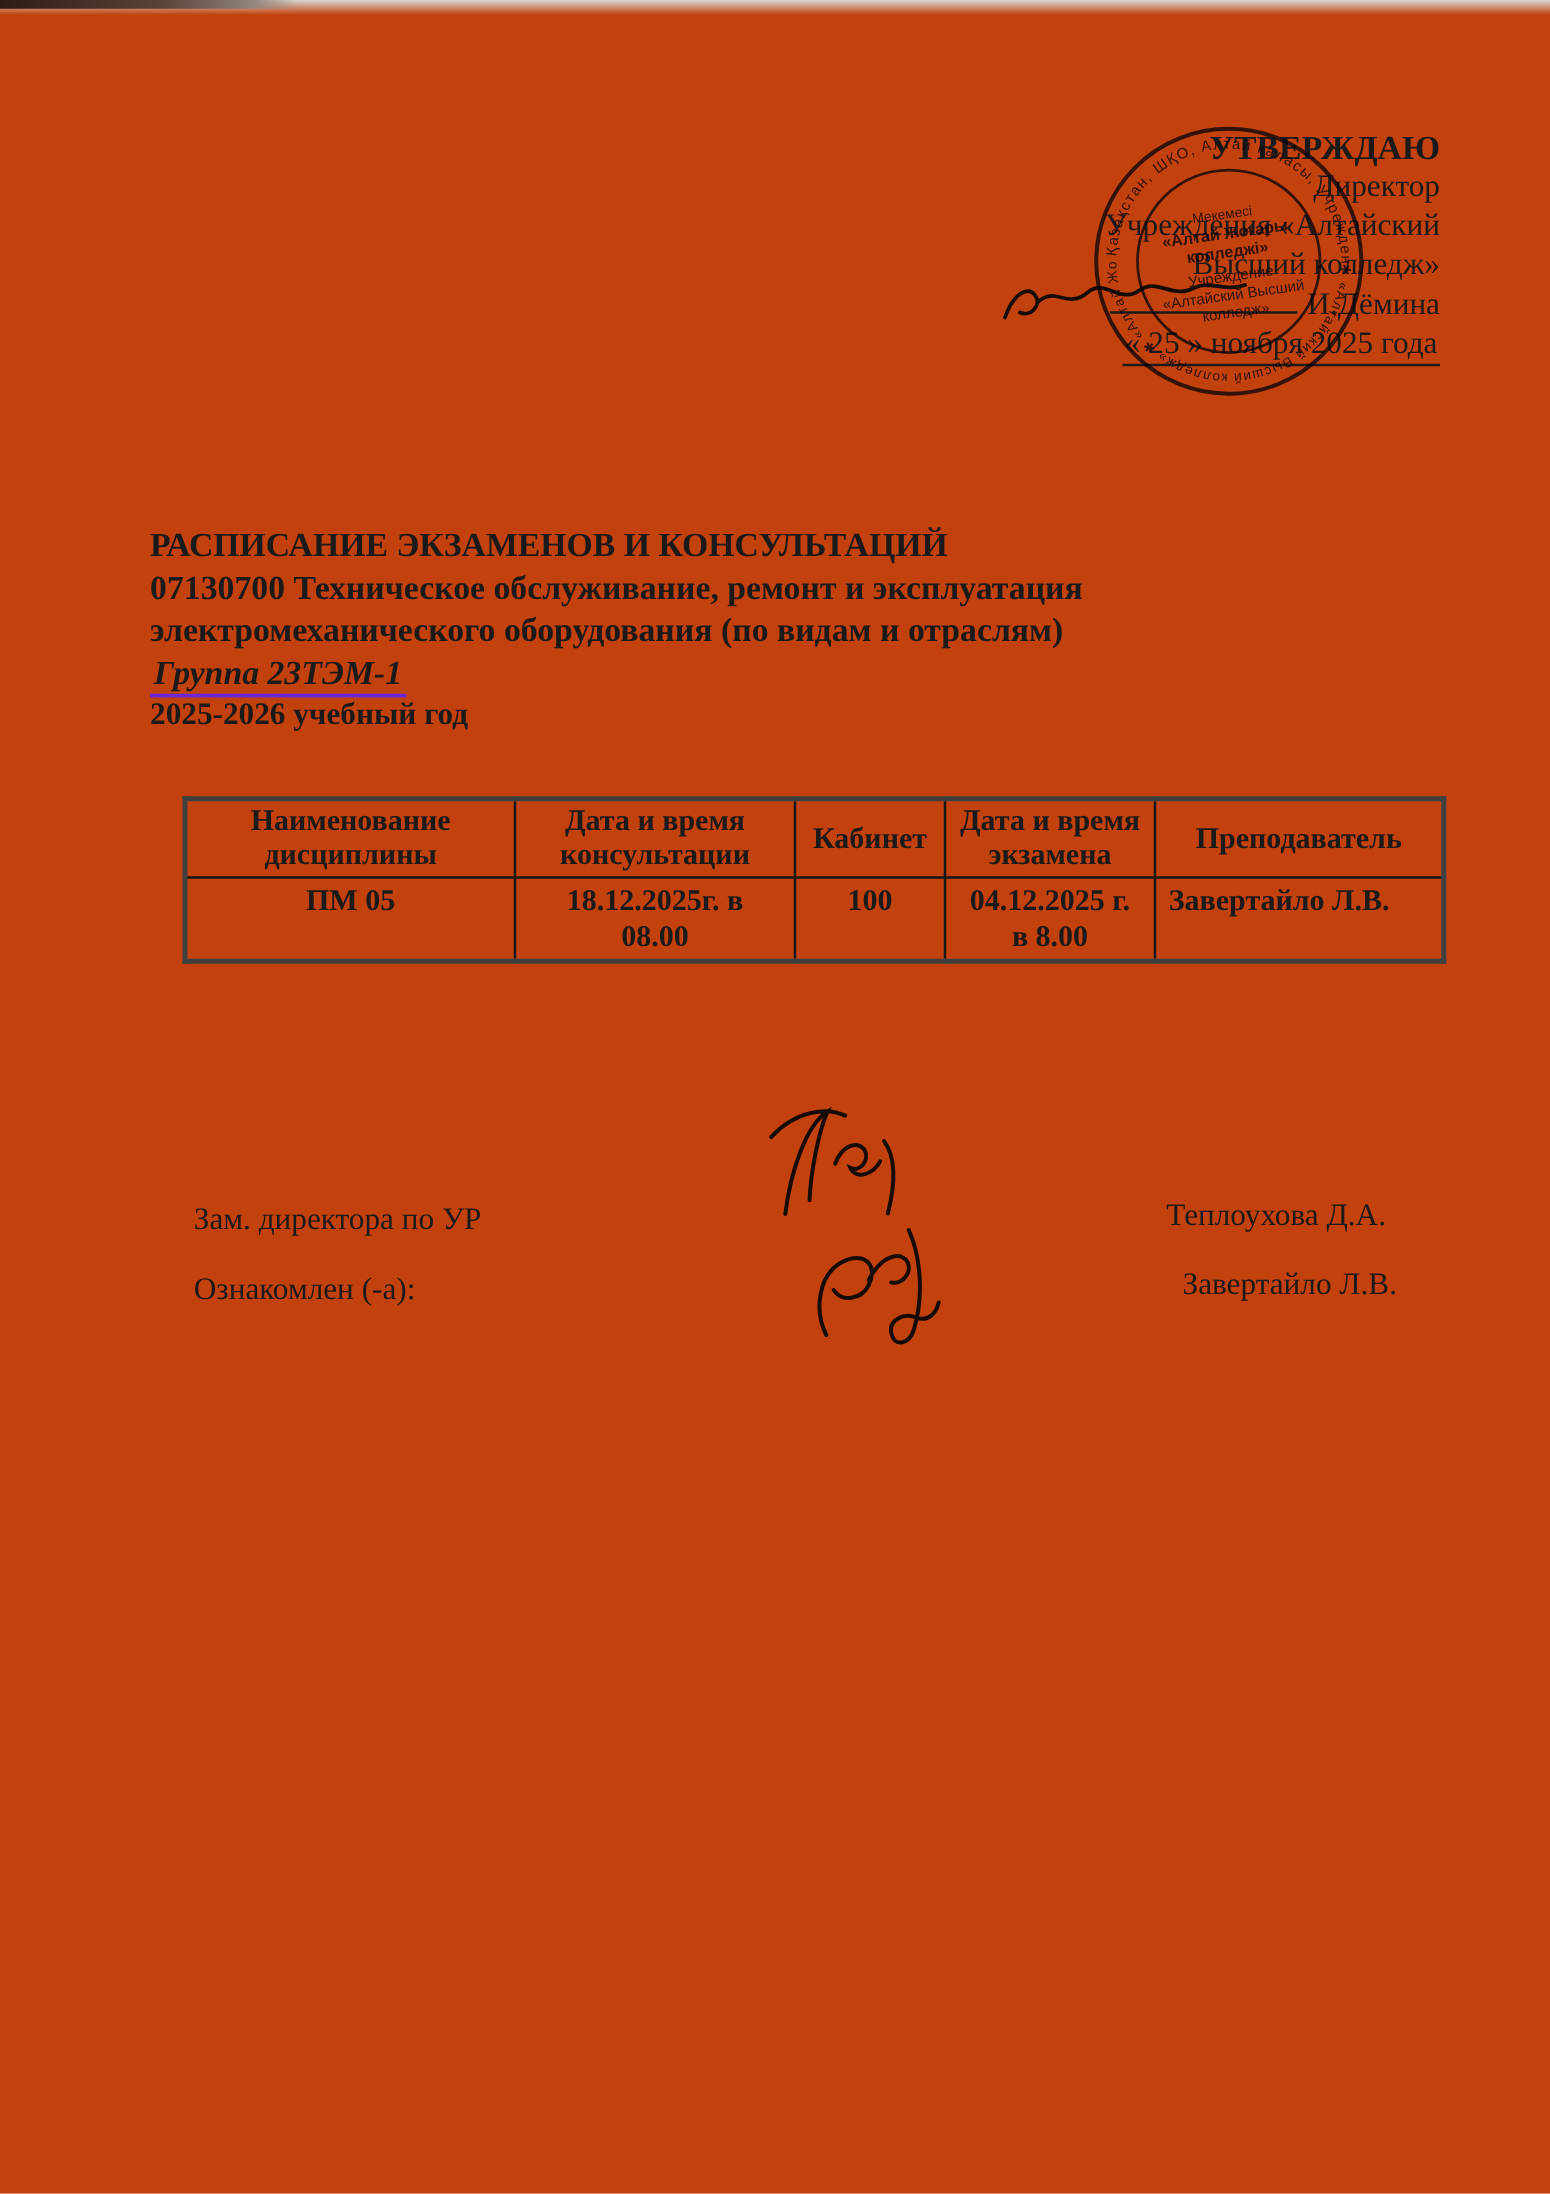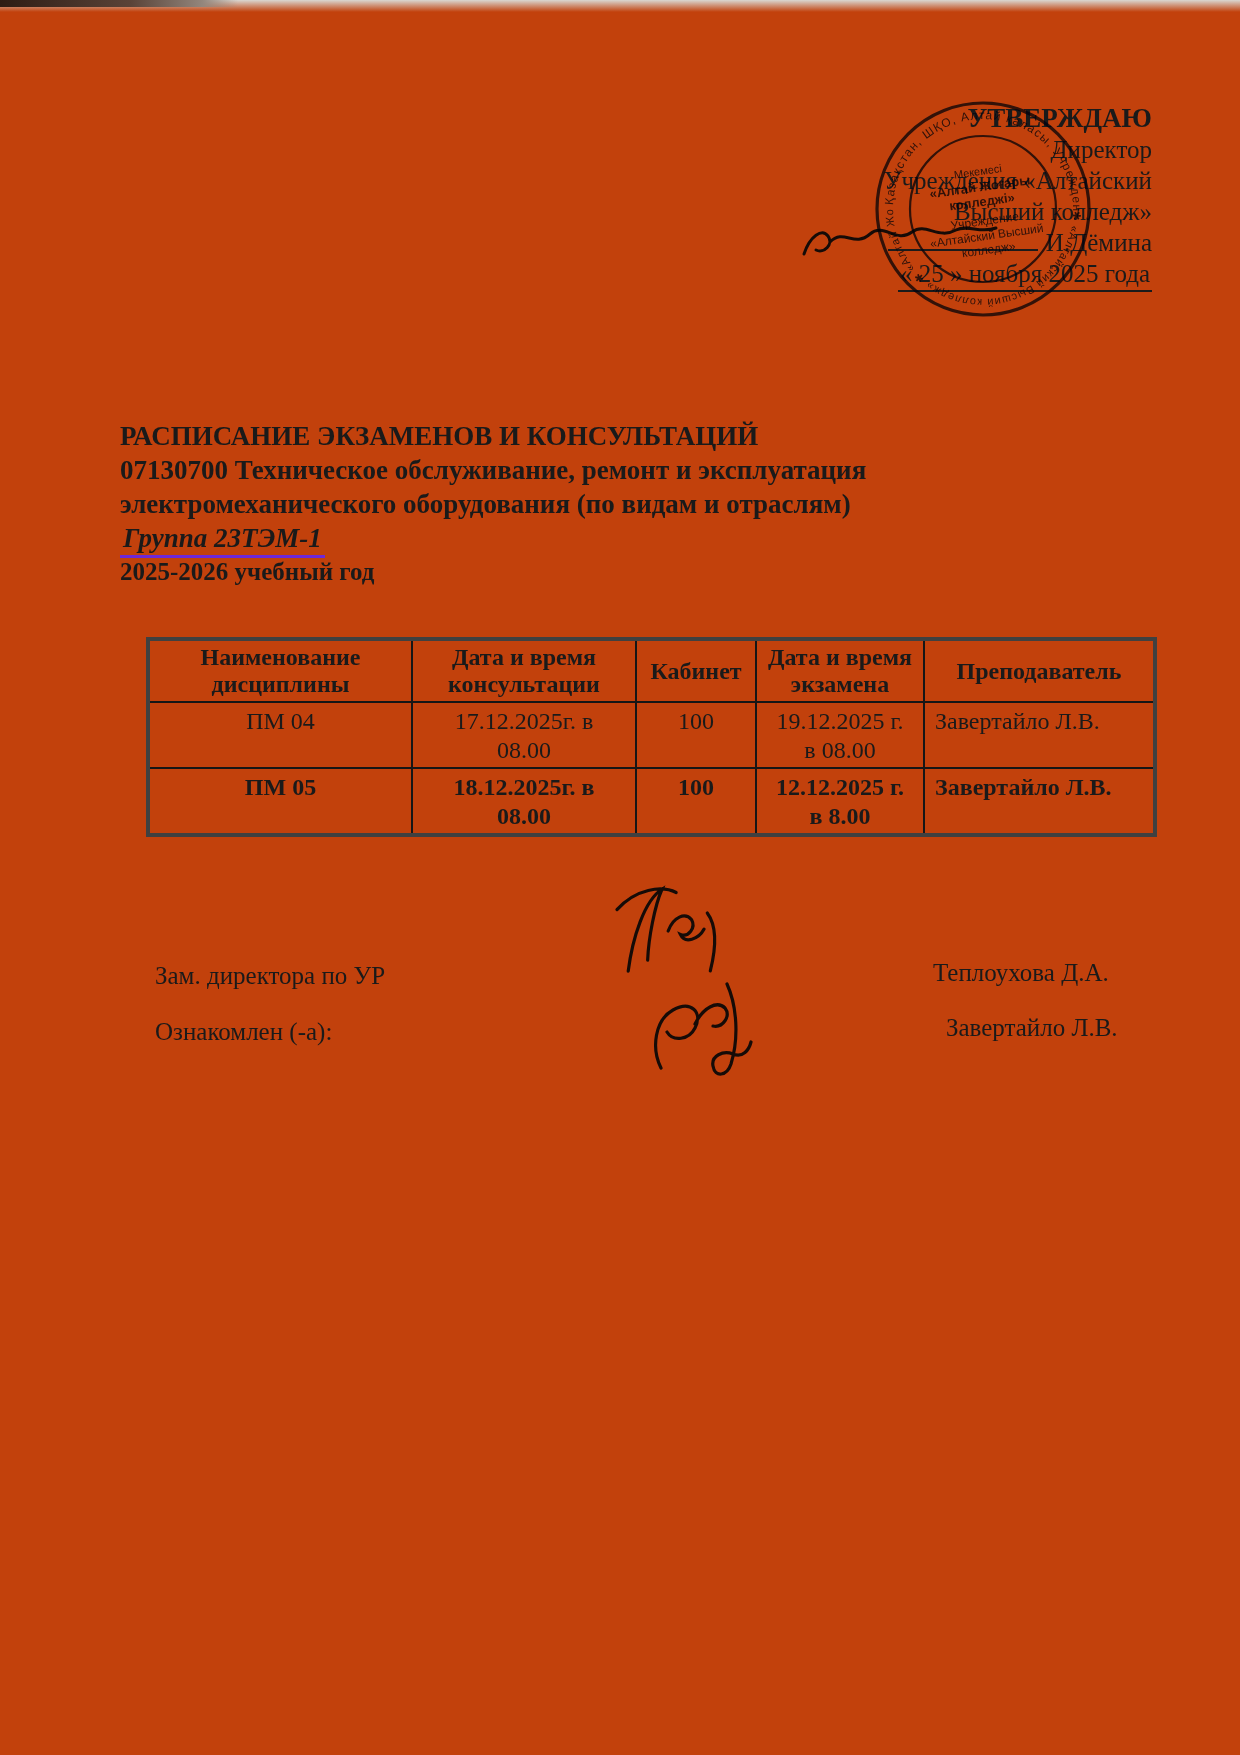--- a/index.html
+++ b/index.html
@@ -133,32 +133,25 @@
         <col style="width:231px">
     </colgroup>
     <tbody>
         <tr>
       <th>Наименование дисциплины</th>
       <th>Дата и время консультации</th>
       <th>Кабинет</th>
       <th>Дата и время экзамена</th>
       <th>Преподаватель</th>
     </tr>
-    <tr class="r1">
-      <td>ПМ 04</td>
-      <td>17.12.2025г. в 08.00</td>
-      <td>100</td>
-      <td>19.12.2025 г. в 08.00</td>
-      <td class="teacher">Завертайло Л.В.</td>
-    </tr>
     <tr class="r2">
       <td>ПМ 05</td>
       <td>18.12.2025г. в 08.00</td>
       <td>100</td>
-      <td>12.12.2025 г. в 8.00</td>
+      <td>04.12.2025 г. в 8.00</td>
       <td class="teacher">Завертайло Л.В.</td>
     </tr>
   </tbody>
     </table>
 
   <div class="foot" style="left:155px; top:962px;text-align:right;">Зам. директора по УР</div>
   <div class="foot" style="left:933px; top:959px;">Теплоухова Д.А.</div>
   <div class="foot" style="left:155px; top:1018px;">Ознакомлен (-а):</div>
   <div class="foot" style="left:946px; top:1014px;">Завертайло Л.В.</div>
 

